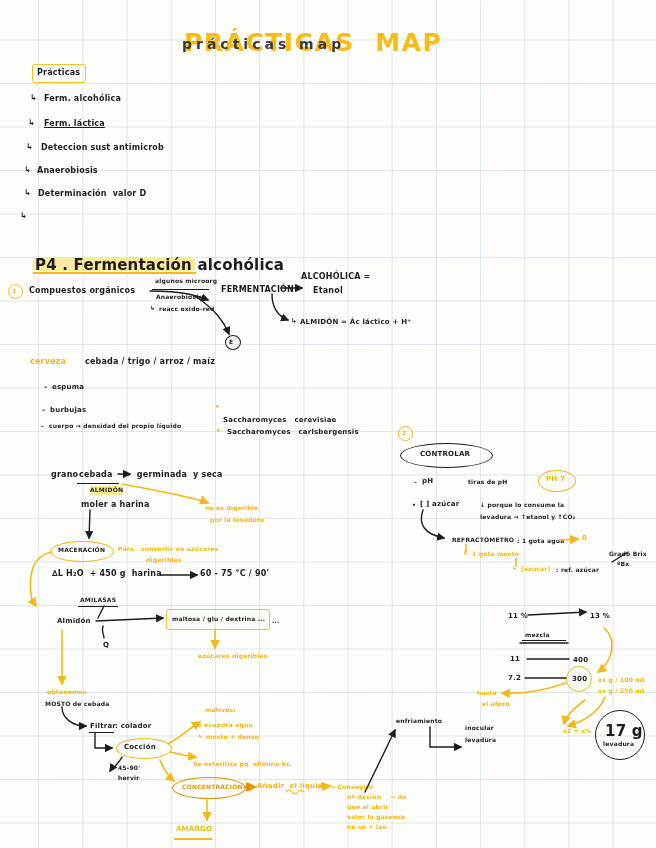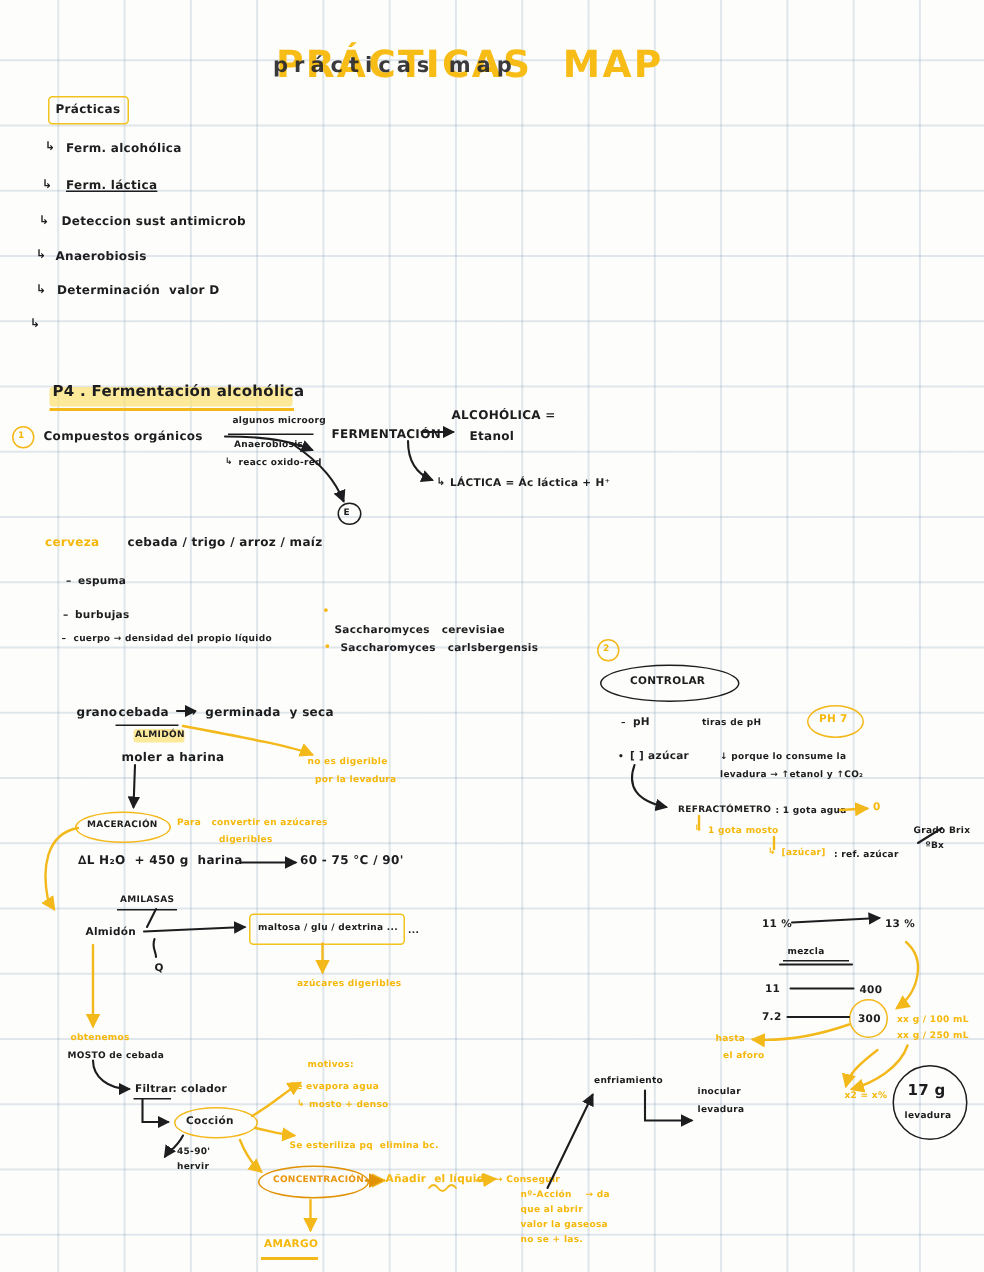--- a/index.html
+++ b/index.html
@@ -34,21 +34,21 @@
   .title{
     font-size:25px;letter-spacing:1.5px;color:#f7bd16;
     font-weight:700;
   }
   .title-shadow{
     font-size:25px;letter-spacing:1.5px;color:#2a2a2c;font-weight:700;
   }
   .sm{font-size:8px;font-weight:700;}
   .xs{font-size:7px;font-weight:700;}
   .xxs{font-size:6px;font-weight:700;}
-  .md{font-size:10px;}
+  .md{font-size:15px;}
   .hi{ 
     position:absolute;background:#fbe27a;opacity:.75;border-radius:2px;
   }
   .boxy{
     position:absolute;border:1.6px solid #f3c21c;border-radius:3px;
   }
   .ell{
     position:absolute;border:1.8px solid #1d1d1f;border-radius:50%;
   }
   .ell-y{
@@ -104,21 +104,21 @@
   <div class="ul" style="left:152px;top:289px;width:57px;"></div>
   <div class="h xxs" style="left:156px;top:293px;">Anaerobiosis</div>
   <div class="h xxs" style="left:150px;top:304px;">↳</div>
   <div class="h xxs" style="left:159px;top:305px;">reacc oxido-red</div>
 
   <div class="h sm" style="left:221px;top:285px;">FERMENTACIÓN</div>
 
   <div class="h sm" style="left:301px;top:272px;">ALCOHÓLICA =</div>
   <div class="h sm" style="left:313px;top:286px;">Etanol</div>
   <div class="h xs" style="left:291px;top:317px;">↳</div>
-  <div class="h xs" style="left:300px;top:318px;">LÁCTICA = Ác láctica + H⁺</div>
+  <div class="h xs" style="left:300px;top:318px;">ALMIDÓN = Ác láctico + H⁺</div>
 
   <div class="ell" style="left:225px;top:335px;width:14px;height:13px;"></div>
   <div class="h xxs" style="left:229px;top:338px;">E</div>
 
   <div class="h sm yel" style="left:30px;top:357px;">cerveza</div>
   <div class="h sm" style="left:85px;top:357px;">cebada / trigo / arroz / maíz</div>
 
   <div class="h xs" style="left:44px;top:383px;">–</div>
   <div class="h xs" style="left:52px;top:383px;">espuma</div>
   <div class="h xs" style="left:42px;top:406px;">–</div>

